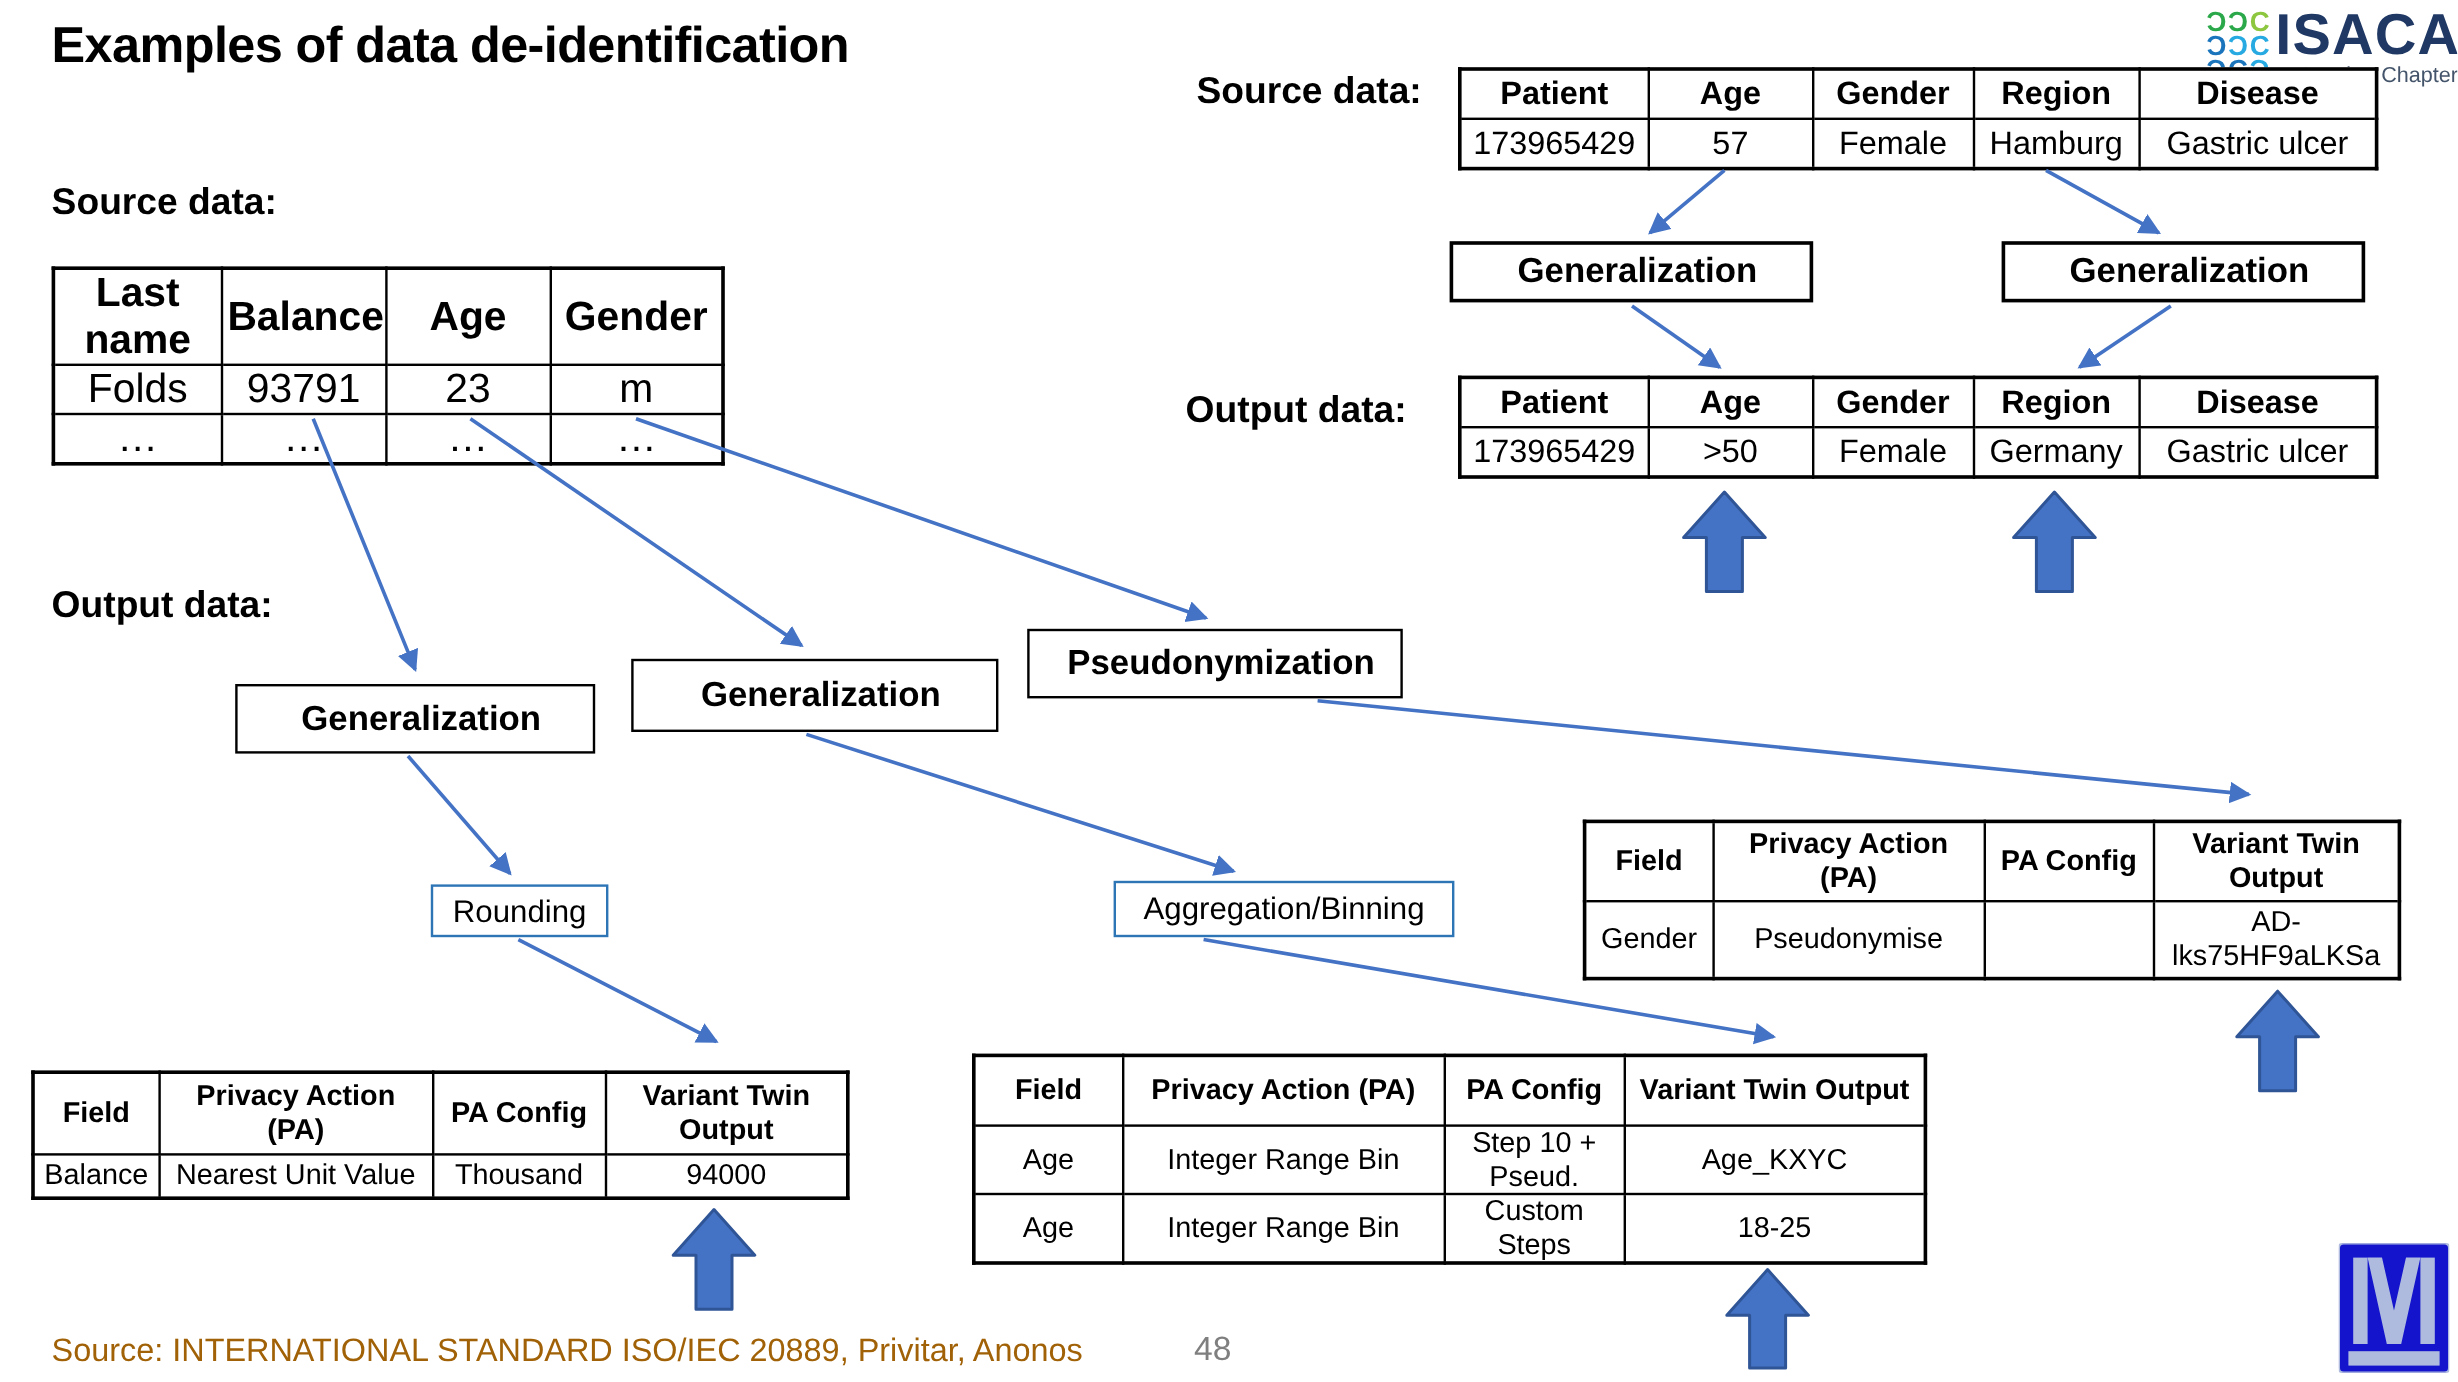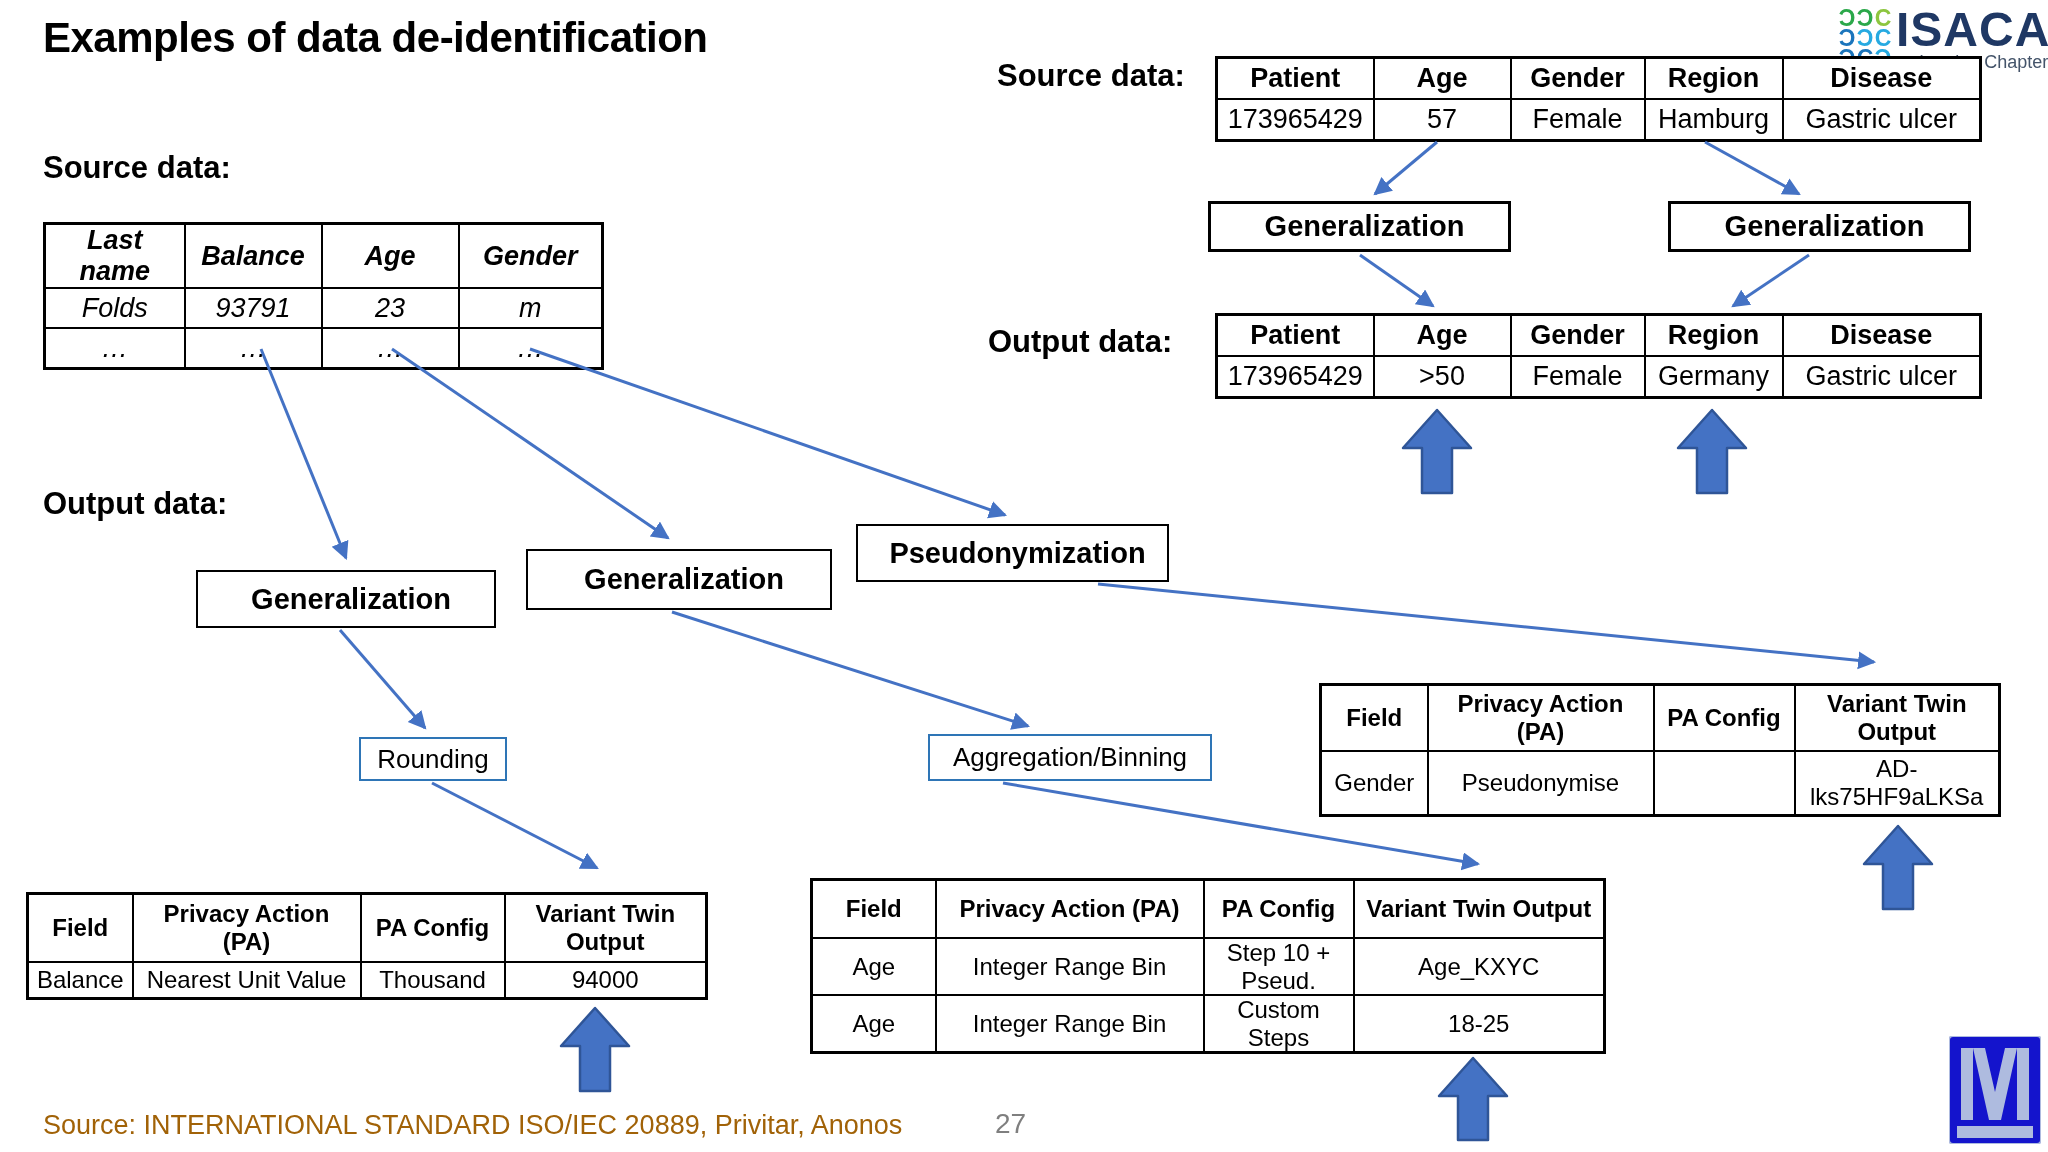--- a/index.html
+++ b/index.html
@@ -33,21 +33,21 @@
     box-sizing:border-box;
   }
   
   table.dtab{border-collapse:collapse;table-layout:fixed;background:#fff;border:3px solid #000;}
   table.dtab th,table.dtab td{
     border:2px solid #000;text-align:center;vertical-align:middle;
     padding:0 4px;overflow:hidden;
   }
   table.dtab th{font-weight:700;}
   
-  .t-src-left{font-size:27px;font-style:italic;}
+  .t-src-left{font-size:34px;}
   .t-src-left th{height:40px;}
   .t-src-left td{height:38px;border-radius:15px;}
   
   .t-right{font-size:27px;}
   .t-right th{height:39px;}
   .t-right td{height:39px;}
   
   .t-pa{font-size:24px;line-height:1.15;}
   .t-pa th{font-size:24px;}
   .t-pa-gender th{height:64px;}
@@ -271,21 +271,21 @@
         <tr>
           <td>Age</td>
           <td>Integer Range Bin</td>
           <td>Custom Steps</td>
           <td>18-25</td>
         </tr>
       </tbody>
     </table>
 
   <div class="abs footer-text" style="left:43px;top:1110px;">Source: INTERNATIONAL STANDARD ISO/IEC 20889, Privitar, Anonos</div>
-  <div class="abs page-num" style="left:995px;top:1108px;">27</div>
+  <div class="abs page-num" style="left:995px;top:1108px;">48</div>
 
   <svg class="abs" style="left:1949px;top:1036px;" width="92" height="108" viewBox="0 0 92 108">
     <rect x="0" y="0" width="92" height="108" rx="4" fill="#1414CC" stroke="#AEBBDF" stroke-width="2"></rect>
     <rect x="12" y="12" width="12" height="72" fill="#AEBBDF"></rect>
     <rect x="68" y="12" width="12" height="72" fill="#AEBBDF"></rect>
     <polygon points="24,12 36,12 46,56 56,12 68,12 52,84 40,84" fill="#AEBBDF"></polygon>
     <rect x="8" y="90" width="76" height="12" fill="#AEBBDF"></rect>
   </svg>
 
   <svg id="arrows" viewBox="0 0 2048 1152">

